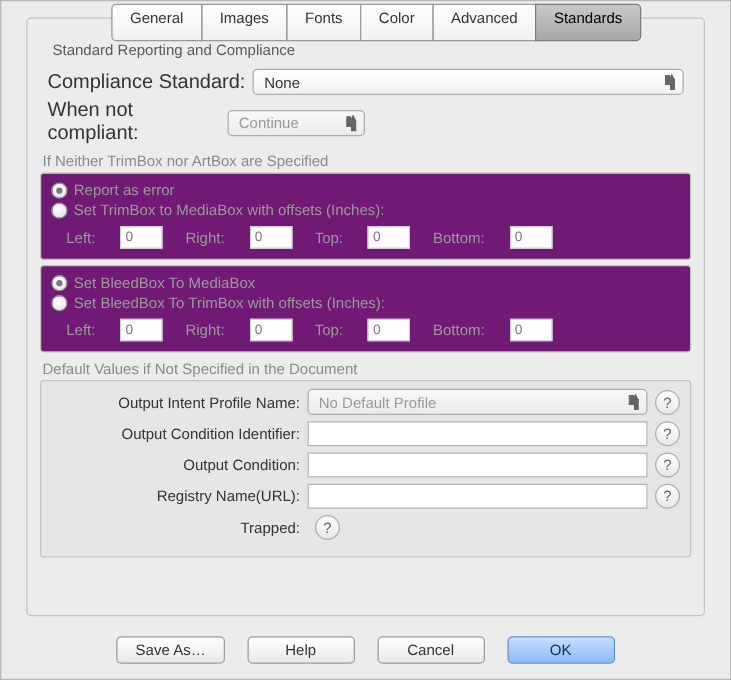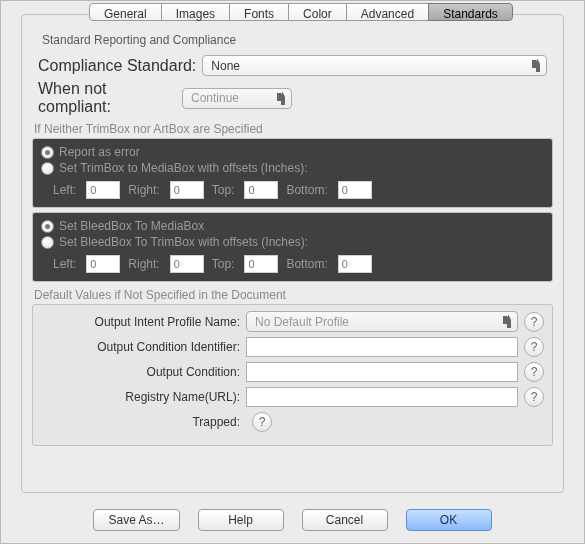--- a/index.html
+++ b/index.html
@@ -20,21 +20,21 @@
     border: 1px solid #b9b9b9;
     background: #ececec;
     position: relative;
   }
   
   .tabbar {
     position: absolute;
     top: 2px;
     left: 68px;
     right: 60px;
-    height: 18px;
+    height: 30px;
     display: flex;
     z-index: 2;
     padding-left: 20px;
   }
   .tab {
     border: 1px solid #9a9a9a;
     border-bottom: 1px solid #9a9a9a;
     background: linear-gradient(#ffffff, #f1f1f1);
     padding: 3px 14px;
     font-size: 12px;
@@ -120,21 +120,21 @@
   }
   .subsection-title {
     font-size: 12px;
     color: #8a8a8a;
     margin: 6px 0 2px 2px;
   }
   .panel {
     border: 1px solid #c2c2c2;
     border-radius: 3px;
     padding: 6px 8px 8px 8px;
-    background: #404040;
+    background: #701a75;
     margin-bottom: 4px;
   }
   .panel.disabled .radio-label,
   .panel.disabled .offlbl,
   .panel.disabled input[type=text] {
     color: #9a9a9a;
   }
   .radio-row { display: flex; align-items: center; margin-bottom: 2px; }
   .radio {
     width: 13px; height: 13px; border-radius: 50%;
@@ -145,21 +145,21 @@
     align-items: center; justify-content: center;
   }
   .radio.checked::after {
     content: ""; width: 5px; height: 5px; border-radius: 50%;
     background: #7a7a7a;
   }
   .radio-label { font-size: 12px; color: #6e6e6e; }
   .offsets {
     display: flex;
     align-items: center;
-    gap: 8px;
+    gap: 18px;
     margin-top: 6px;
     padding-left: 12px;
   }
   .offlbl { font-size: 12px; color: #6e6e6e; margin-right:2px; }
   .num {
     width: 34px; height: 18px;
     border: 1px solid #d0d0d0;
     background: #fff;
     font-size: 11px;
     padding: 1px 3px;

